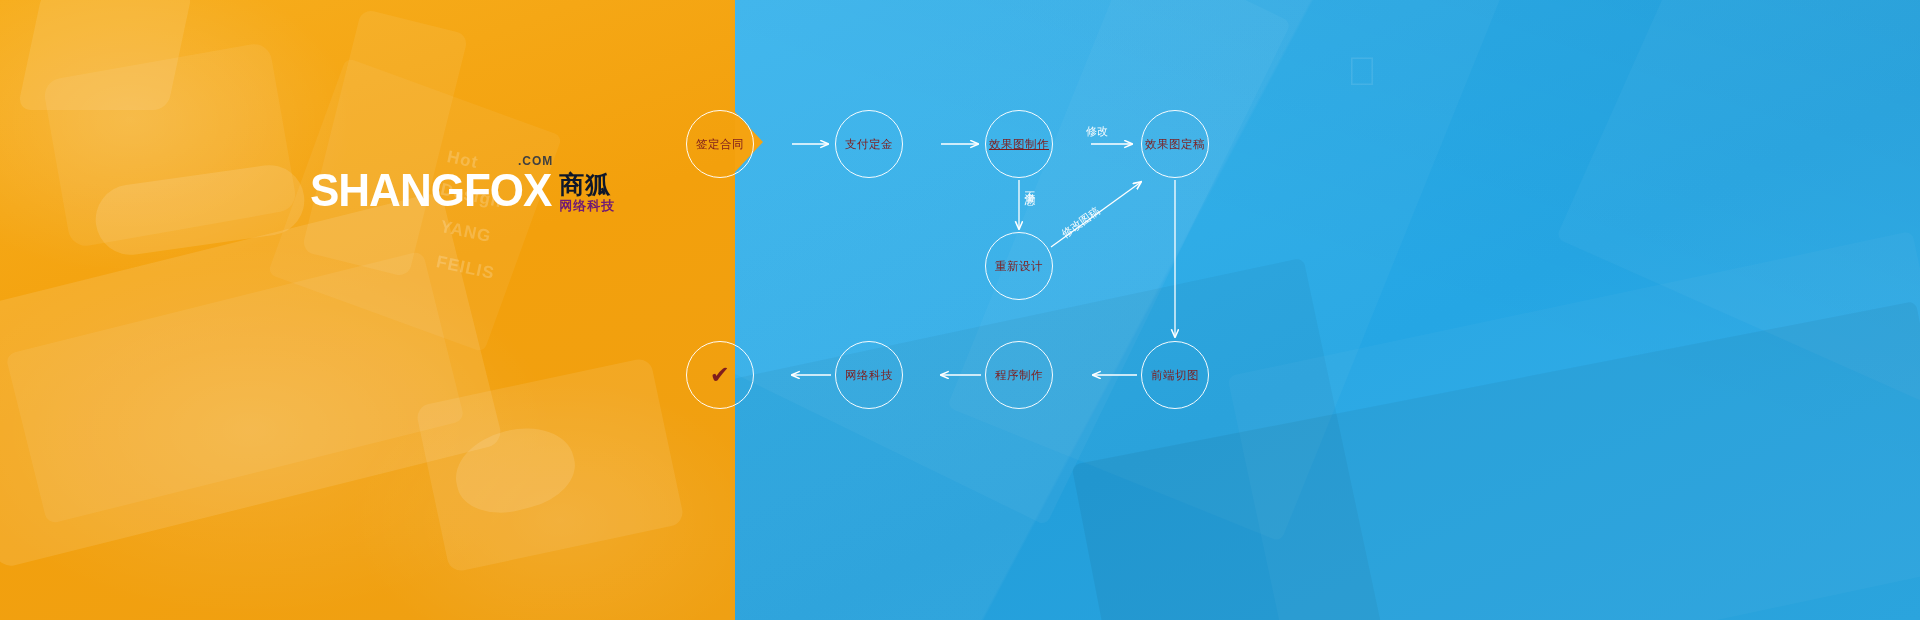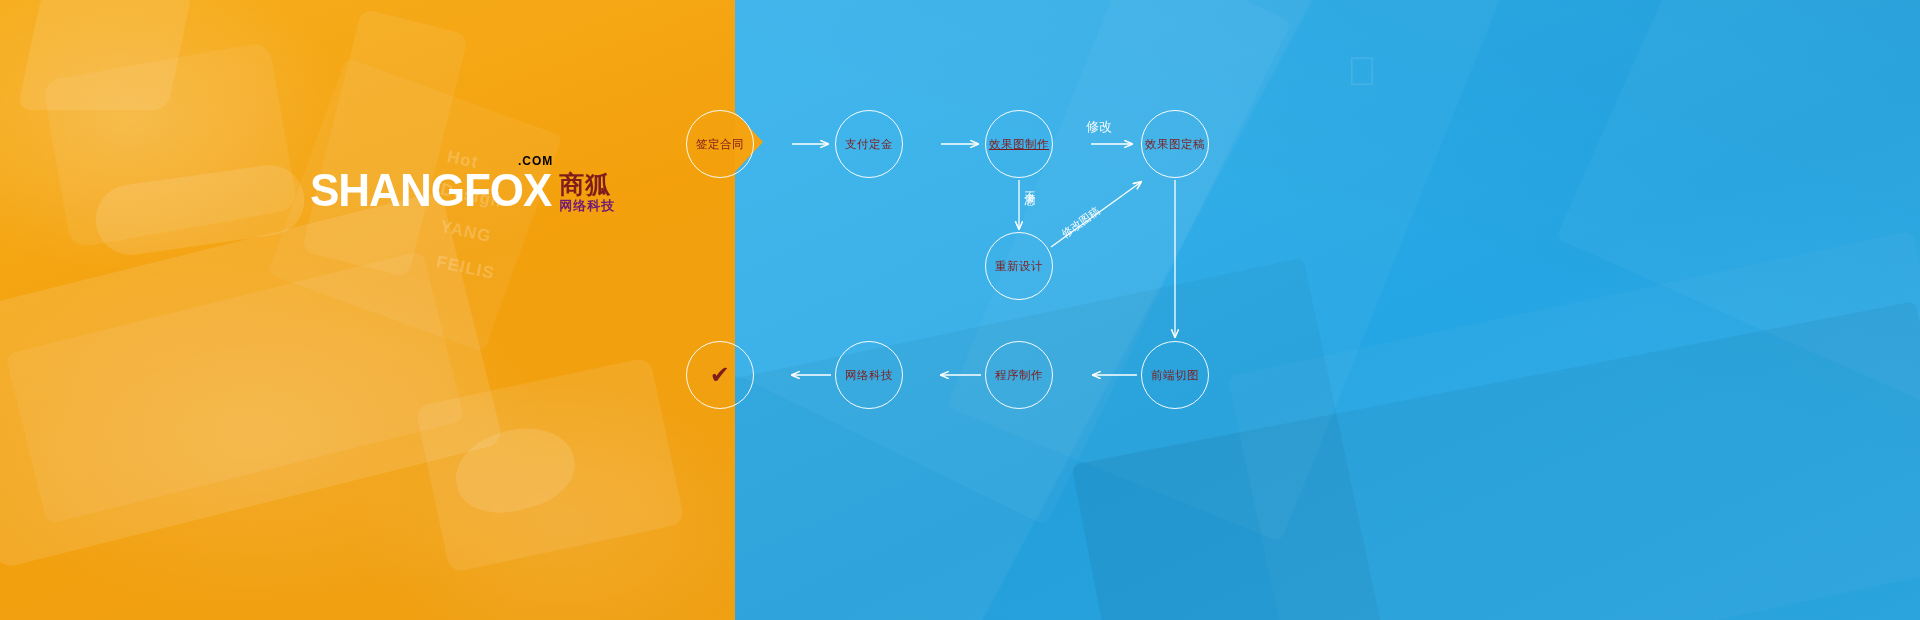--- a/index.html
+++ b/index.html
@@ -59,26 +59,26 @@
     position:relative;display:flex;align-items:flex-end;
   }
   .logo-en{
     font-size:44px;font-weight:bold;color:#ffffff;letter-spacing:-1px;
     font-family:"Liberation Sans","DejaVu Sans",sans-serif;
     line-height:1;
     transform:scaleY(1.05);
   }
   .logo-dotcom{
     position:absolute;right:-2px;top:-14px;
-    font-size:12px;color:#000000;letter-spacing:1px;font-weight:bold;
+    font-size:12px;color:#404040;letter-spacing:1px;font-weight:bold;
   }
   .logo-cn{
     margin-left:8px;display:flex;flex-direction:column;line-height:1;
   }
-  .logo-cn-top{font-size:25px;color:#7f1d1d;font-weight:bold;letter-spacing:1px;}
+  .logo-cn-top{font-size:25px;color:#0f172a;font-weight:bold;letter-spacing:1px;}
   .logo-cn-bot{font-size:13px;color:#701a75;font-weight:bold;letter-spacing:1px;margin-top:2px;}
 
   
   .notch{
     position:absolute;left:735px;top:112px;width:0;height:0;
     border-top:30px solid transparent;border-bottom:30px solid transparent;
     border-left:28px solid #f5a311;
     z-index:4;
   }
 
@@ -113,21 +113,21 @@
     position:absolute;width:68px;height:68px;border-radius:50%;
     border:1.6px solid rgba(255,255,255,.95);
     display:flex;align-items:center;justify-content:center;
     color:#7f1d1d;font-size:12px;letter-spacing:.5px;
     box-sizing:border-box;text-align:center;line-height:1.1;
     background:transparent;
   }
   .node span{display:block;white-space:nowrap;font-size:11.5px;}
   .node .check{font-size:24px;font-weight:bold;line-height:1;}
   .label{
-    position:absolute;color:#ffffff;font-size:13px;white-space:nowrap;opacity:.95;
+    position:absolute;color:#ffffff;font-size:11px;white-space:nowrap;opacity:.95;margin-top:6px;
   }
   .vlabel{
     position:absolute;color:#ffffff;font-size:11px;
     writing-mode:vertical-rl;text-orientation:upright;letter-spacing:1px;opacity:.95;
   }
   .rotlabel{
     position:absolute;color:#ffffff;font-size:11px;white-space:nowrap;opacity:.95;
     transform-origin:left center;
   }
   svg.edges{position:absolute;inset:0;width:1920px;height:620px;pointer-events:none;}

